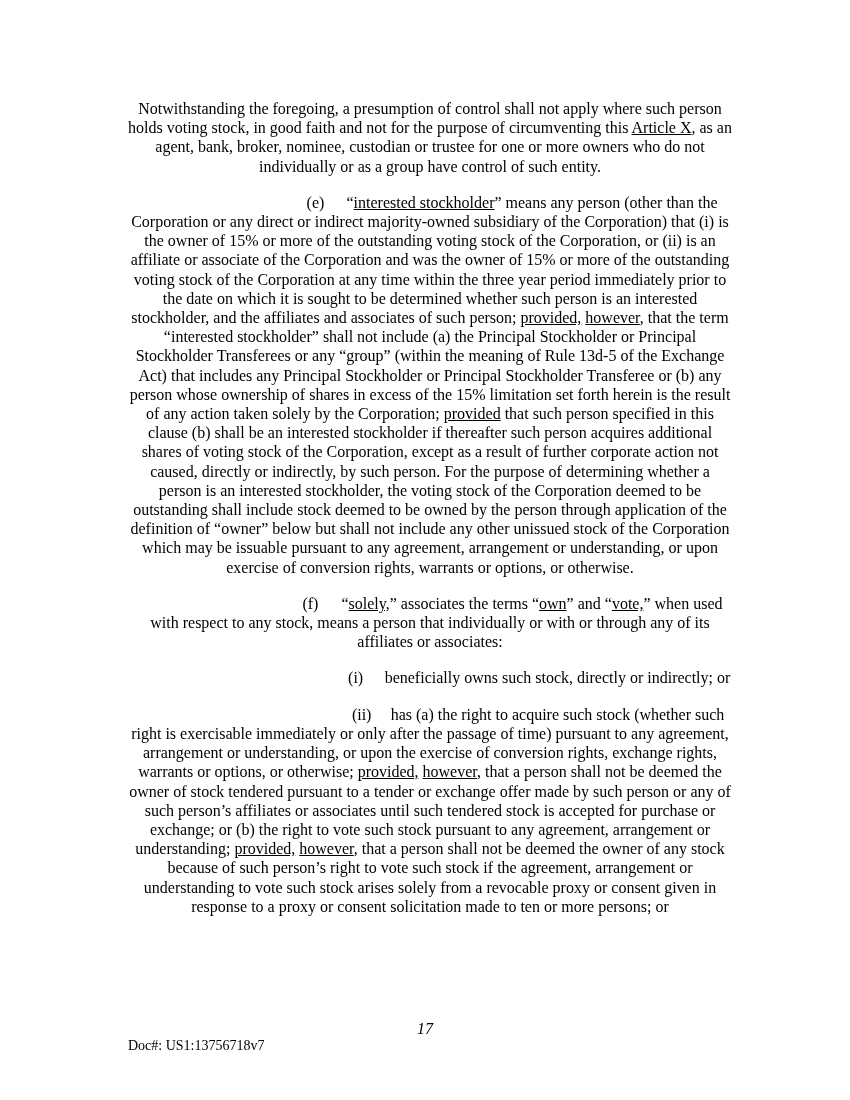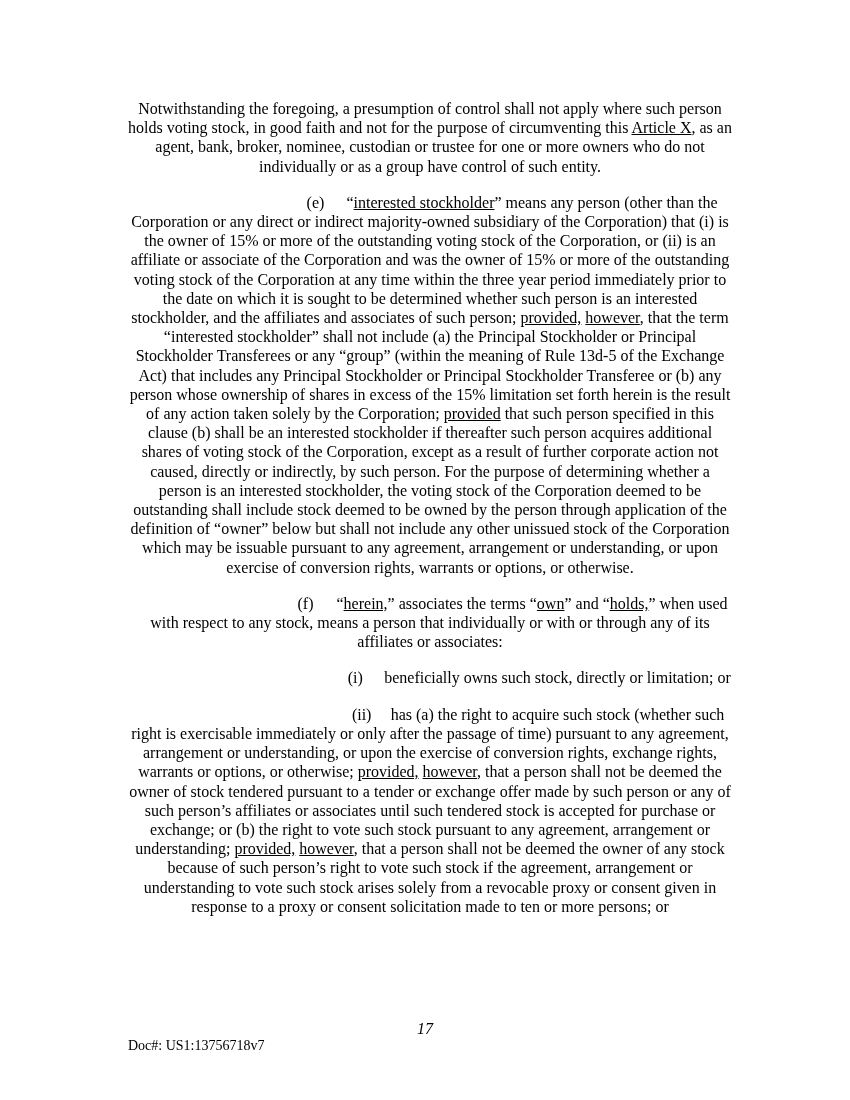--- a/index.html
+++ b/index.html
@@ -56,19 +56,19 @@
     line-height: 12px;
   }
 </style>
 </head>
 <body>
 
 <div class="page">
   <div class="doc-body">
       <p class="para indent0"><span>Notwithstanding the foregoing, a presumption of control shall not apply where such person holds voting stock, in good faith and not for the purpose of circumventing this </span><u>Article X</u><span>, as an agent, bank, broker, nominee, custodian or trustee for one or more owners who do not individually or as a group have control of such entity.</span></p>
       <p class="para indent1"><span class="label lab1">(e)</span><span>“</span><u>interested stockholder</u><span>” means any person (other than the Corporation or any direct or indirect majority-owned subsidiary of the Corporation) that (i) is the owner of 15% or more of the outstanding voting stock of the Corporation, or (ii) is an affiliate or associate of the Corporation and was the owner of 15% or more of the outstanding voting stock of the Corporation at any time within the three year period immediately prior to the date on which it is sought to be determined whether such person is an interested stockholder, and the affiliates and associates of such person; </span><u>provided,</u><span> </span><u>however</u><span>, that the term “interested stockholder” shall not include (a) the Principal Stockholder or Principal Stockholder Transferees or any “group” (within the meaning of Rule 13d-5 of the Exchange Act) that includes any Principal Stockholder or Principal Stockholder Transferee or (b) any person whose ownership of shares in excess of the 15% limitation set forth herein is the result of any action taken solely by the Corporation; </span><u>provided</u><span> that such person specified in this clause (b) shall be an interested stockholder if thereafter such person acquires additional shares of voting stock of the Corporation, except as a result of further corporate action not caused, directly or indirectly, by such person. For the purpose of determining whether a person is an interested stockholder, the voting stock of the Corporation deemed to be outstanding shall include stock deemed to be owned by the person through application of the definition of “owner” below but shall not include any other unissued stock of the Corporation which may be issuable pursuant to any agreement, arrangement or understanding, or upon exercise of conversion rights, warrants or options, or otherwise.</span></p>
-      <p class="para indent1"><span class="label lab1">(f)</span><span>“</span><u>herein,</u><span>” associates the terms “</span><u>own</u><span>” and “</span><u>holds,</u><span>” when used with respect to any stock, means a person that individually or with or through any of its affiliates or associates:</span></p>
-      <p class="para indent2"><span class="label lab2">(i)</span><span>beneficially owns such stock, directly or limitation; or</span></p>
+      <p class="para indent1"><span class="label lab1">(f)</span><span>“</span><u>solely,</u><span>” associates the terms “</span><u>own</u><span>” and “</span><u>vote,</u><span>” when used with respect to any stock, means a person that individually or with or through any of its affiliates or associates:</span></p>
+      <p class="para indent2"><span class="label lab2">(i)</span><span>beneficially owns such stock, directly or indirectly; or</span></p>
       <p class="para indent2"><span class="label lab2">(ii)</span><span>has (a) the right to acquire such stock (whether such right is exercisable immediately or only after the passage of time) pursuant to any agreement, arrangement or understanding, or upon the exercise of conversion rights, exchange rights, warrants or options, or otherwise; </span><u>provided,</u><span> </span><u>however</u><span>, that a person shall not be deemed the owner of stock tendered pursuant to a tender or exchange offer made by such person or any of such person’s affiliates or associates until such tendered stock is accepted for purchase or exchange; or (b) the right to vote such stock pursuant to any agreement, arrangement or understanding; </span><u>provided,</u><span> </span><u>however</u><span>, that a person shall not be deemed the owner of any stock because of such person’s right to vote such stock if the agreement, arrangement or understanding to vote such stock arises solely from a revocable proxy or consent given in response to a proxy or consent solicitation made to ten or more persons; or</span></p>
     </div>
   <div class="page-number">17</div>
   <div class="doc-id">Doc#: US1:13756718v7</div>
 </div>
 
 </body></html>

